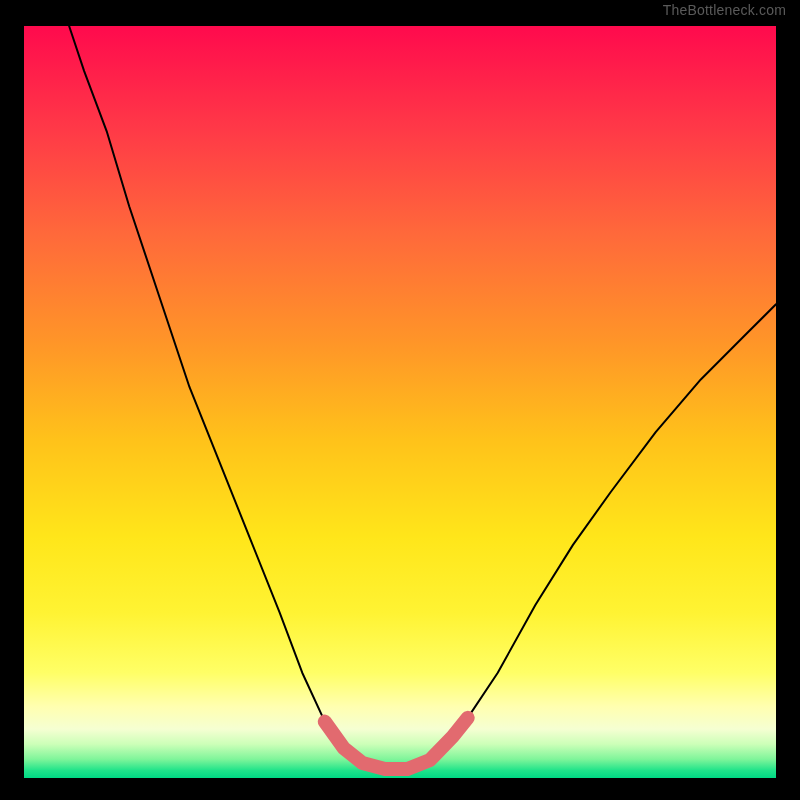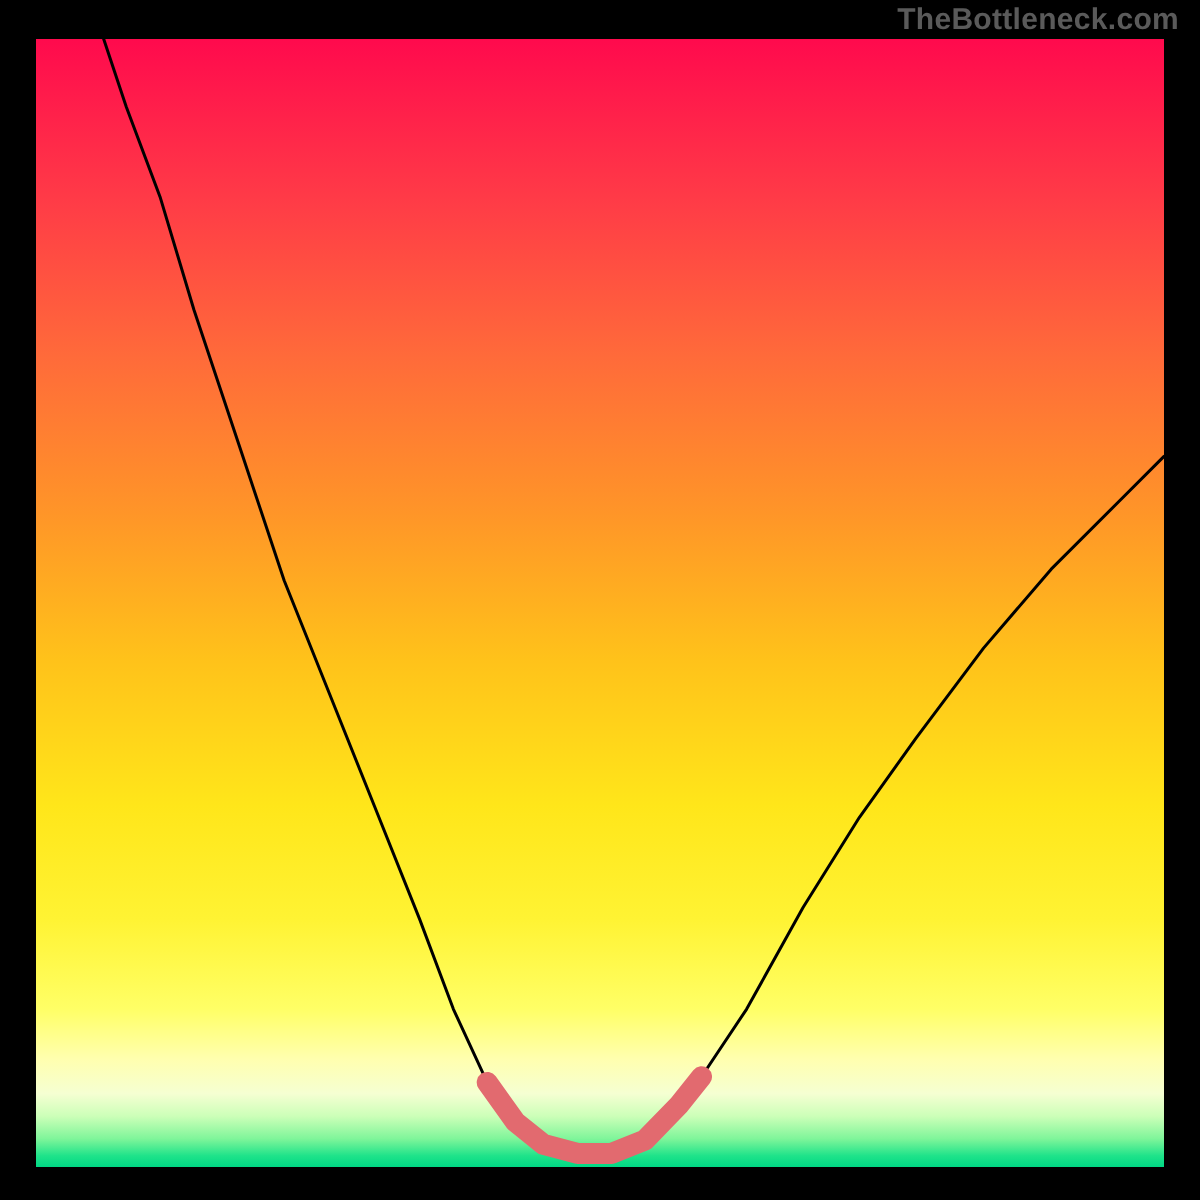--- a/index.html
+++ b/index.html
@@ -15,22 +15,22 @@
     position: relative;
     width: 800px;
     height: 800px;
     background: #000;
   }
   .attribution {
     position: absolute;
     top: 2px;
     right: 14px;
     color: #5a5a5a;
-    font-size: 20px;
-    font-weight: 700;
+    font-size: 14px;
+    font-weight: 400;
     letter-spacing: 0.2px;
     z-index: 5;
     text-align: right;
   }
   svg {
     display: block;
   }
 </style>
 </head>
 <body>

